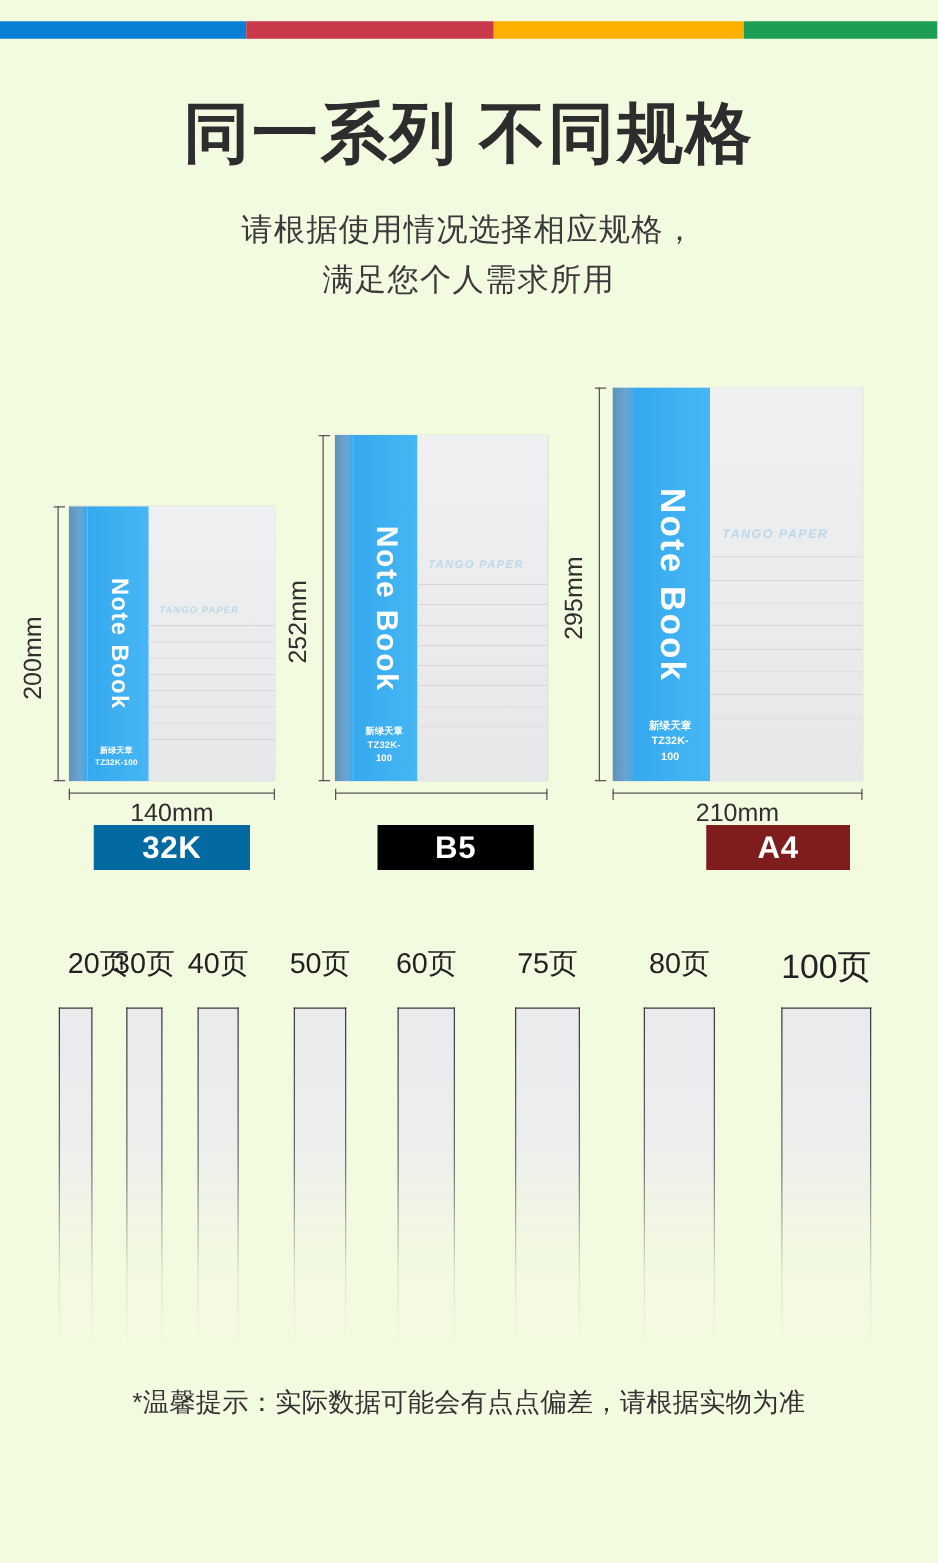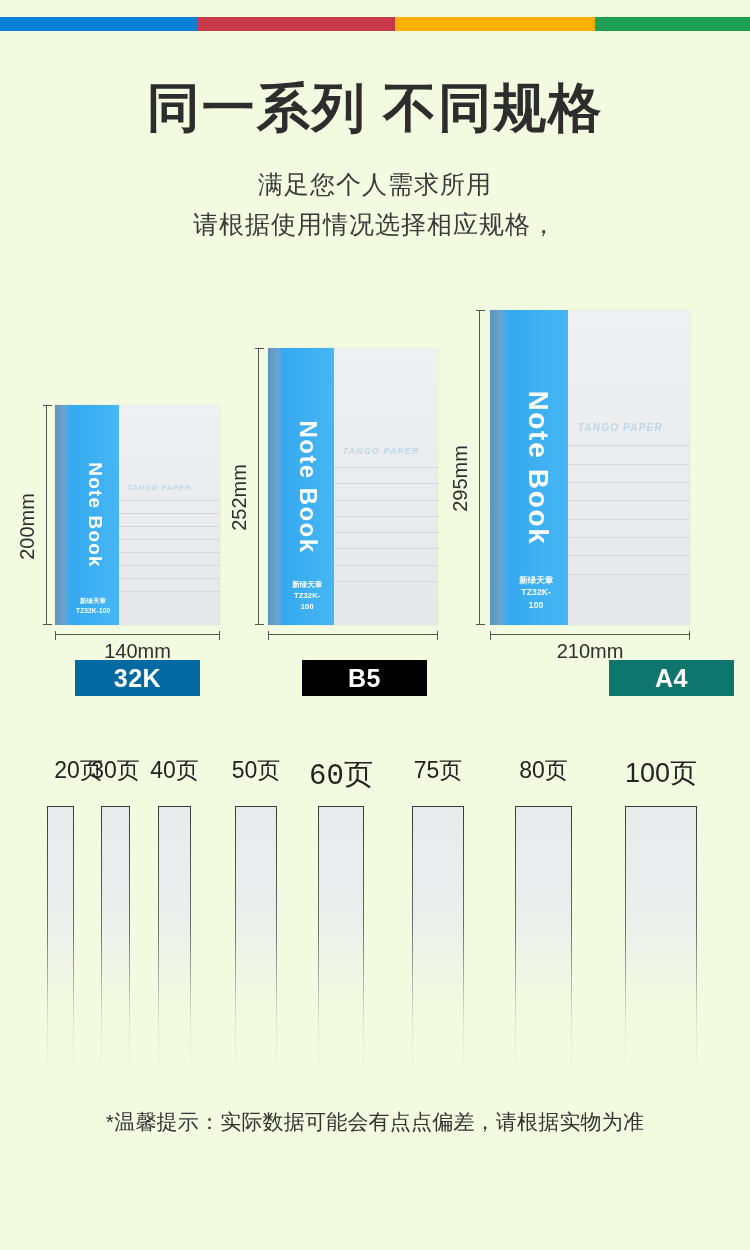--- a/index.html
+++ b/index.html
@@ -244,22 +244,22 @@
 
 <div class="topbar" id="topbar">
     <div class="seg" style="width: 197px; background: rgb(11, 127, 212);"></div>
     <div class="seg" style="width: 198px; background: rgb(200, 57, 74);"></div>
     <div class="seg" style="width: 200px; background: rgb(255, 176, 0);"></div>
     <div class="seg" style="width: 155px; background: rgb(28, 158, 84);"></div>
   </div>
 
 <div class="title">同一系列 不同规格</div>
 <div class="subtitle">
+  <div>请根据使用情况选择相应规格，</div>
   <div>满足您个人需求所用</div>
-  <div>请根据使用情况选择相应规格，</div>
 </div>
 
 <div class="books" id="books">
     <div class="book-group" style="left: 0px; top: 0px; width: 750px; height: 410px;">
       <div class="book" style="left: 55px; top: 105px; width: 165px; height: 220px;">
         <div class="spine-edge"></div>
         <div class="spine">
           <div class="spine-text">
             <span style="font-size: 19px;">Note Book</span>
           </div>
@@ -342,21 +342,21 @@
             <div class="rule" style="margin-top: 17.325px;"></div>
             <div class="rule" style="margin-top: 17.325px;"></div>
             <div class="rule" style="margin-top: 17.325px;"></div>
           </div>
         </div>
       </div>
       <div class="dim-v" style="left: 479px; top: 10px; height: 315px;"></div>
       <div class="dim-v-label" style="left: 415px; top: 167px; width: 90px; text-align: center;">295mm</div>
       <div class="dim-h" style="left: 490px; top: 334px; width: 200px;"></div>
       <div class="dim-h-label" style="left: 490px; top: 340px; width: 200px;">210mm</div>
-      <div class="badge" style="left: 565px; top: 360px; width: 125px; background: #0f766e; margin-left: 44px;">A4</div>
+      <div class="badge" style="left: 565px; top: 360px; width: 115px; background: #7f1d1d;">A4</div>
     </div>
   </div>
 
 <div class="pages" id="pages">
     <div class="page-item" style="left: 0px; top: 0px; width: 750px; height: 330px;">
       <div class="page-label" style="left: 0.5px; top: 0px; width: 120px; font-size: 23px; padding-left: 36px;">20页</div>
       <div class="page-bar" style="left: 47px; top: 51px; width: 27px; height: 270px;">
         <div class="edge-t"></div>
         <div class="edge-l"></div>
         <div class="edge-r"></div>
@@ -380,21 +380,21 @@
     </div>
     <div class="page-item" style="left: 0px; top: 0px; width: 750px; height: 330px;">
       <div class="page-label" style="left: 196px; top: 0px; width: 120px; font-size: 23px;">50页</div>
       <div class="page-bar" style="left: 235px; top: 51px; width: 42px; height: 270px;">
         <div class="edge-t"></div>
         <div class="edge-l"></div>
         <div class="edge-r"></div>
       </div>
     </div>
     <div class="page-item" style="left: 0px; top: 0px; width: 750px; height: 330px;">
-      <div class="page-label" style="left: 281px; top: 0px; width: 120px; font-size: 29px; font-family: Liberation Mono, monospace;">60页</div>
+      <div class="page-label" style="left: 281px; top: 0px; width: 120px; font-size: 23px;">60页</div>
       <div class="page-bar" style="left: 318px; top: 51px; width: 46px; height: 270px;">
         <div class="edge-t"></div>
         <div class="edge-l"></div>
         <div class="edge-r"></div>
       </div>
     </div>
     <div class="page-item" style="left: 0px; top: 0px; width: 750px; height: 330px;">
       <div class="page-label" style="left: 378px; top: 0px; width: 120px; font-size: 23px;">75页</div>
       <div class="page-bar" style="left: 412px; top: 51px; width: 52px; height: 270px;">
         <div class="edge-t"></div>

